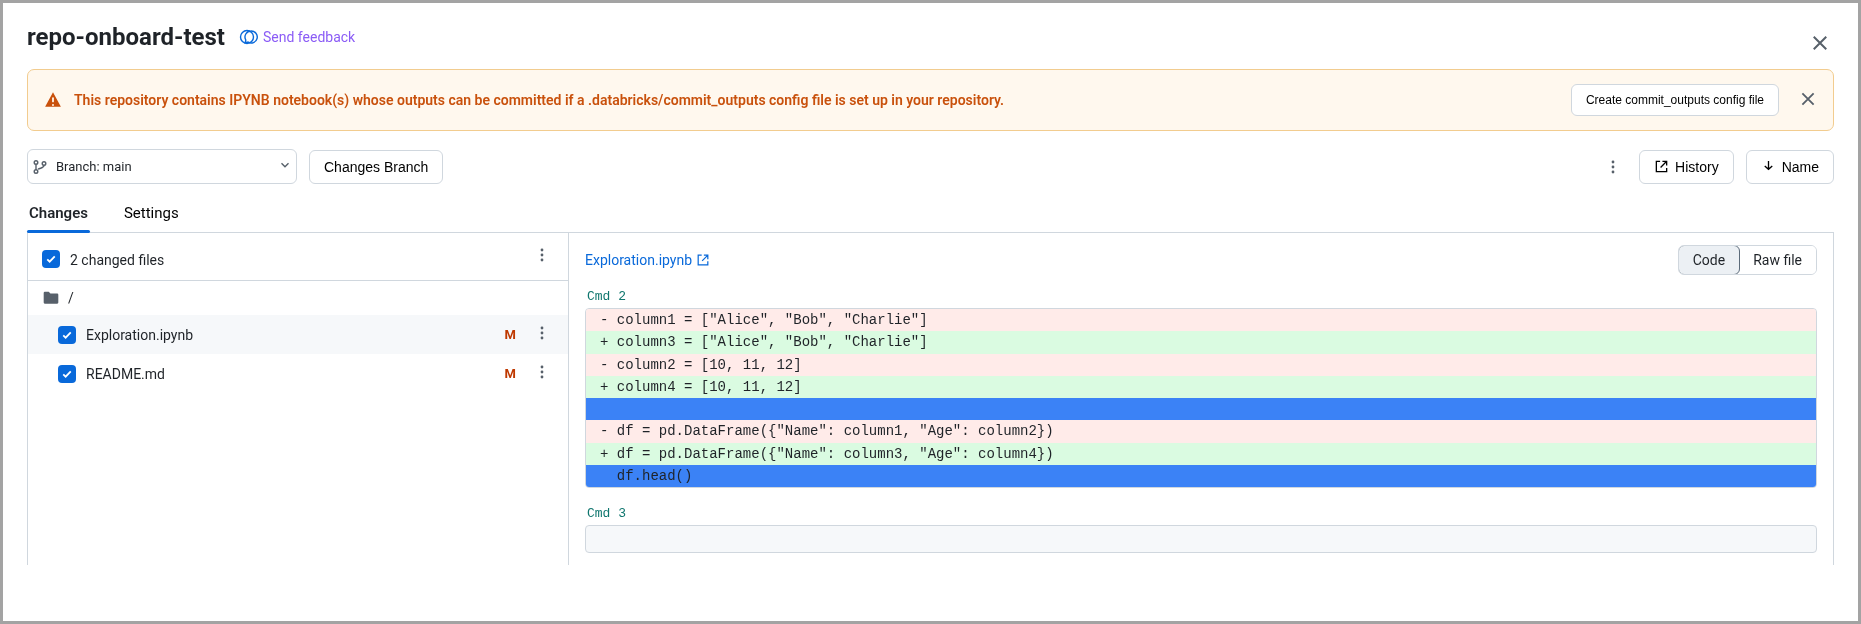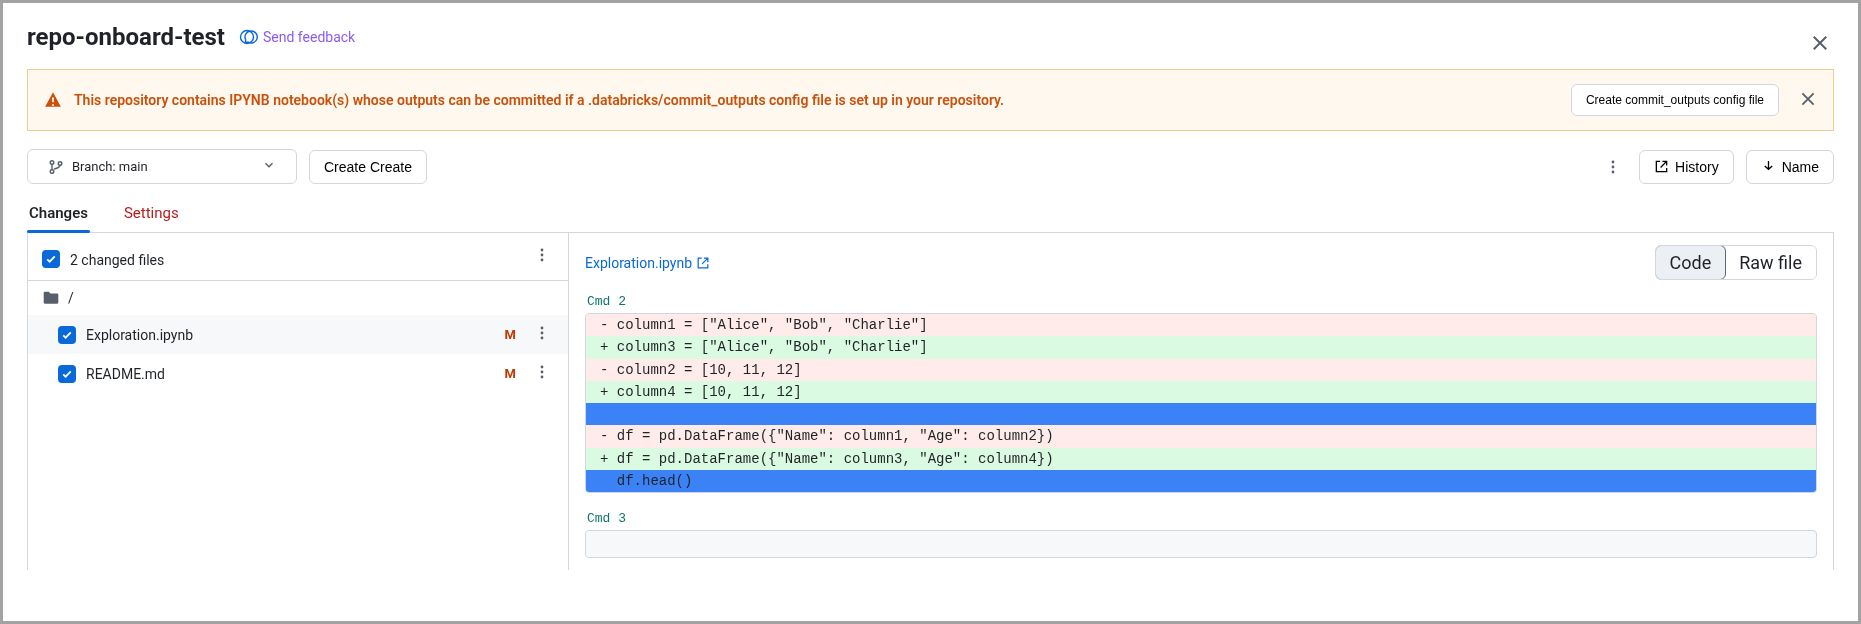--- a/index.html
+++ b/index.html
@@ -3,51 +3,51 @@
 <meta charset="utf-8">
 <style>
 * { box-sizing: border-box; margin: 0; padding: 0; }
 body { font-family: -apple-system, BlinkMacSystemFont, "Segoe UI", Roboto, sans-serif; font-size: 13px; color: #1f2328; background: #fff; }
 .frame { border: 3px solid #a3a3a3; width: 1861px; height: 624px; position: relative; padding: 0; overflow: hidden; }
 .inner { padding: 20px 24px 0 24px; }
 .close-x { position: absolute; top: 30px; right: 28px; cursor: pointer; color: #57606a; }
 .header-row { display: flex; align-items: center; gap: 14px; margin-bottom: 18px; }
 .title { font-size: 24px; font-weight: 700; }
 .feedback { color: #8b5cf6; font-size: 14px; display: flex; align-items: center; gap: 4px; cursor: pointer; }
-.banner { border: 1px solid #f2cc8f; background: #fff8ee; border-radius: 0; padding: 14px 16px; display: flex; align-items: center; gap: 12px; margin-bottom: 18px; }
+.banner { border: 1px solid #f2cc8f; background: #fff8ee; border-radius: 7px; padding: 14px 16px; display: flex; align-items: center; gap: 12px; margin-bottom: 18px; }
 .banner-text { color: #c9510c; font-weight: 600; font-size: 14px; flex: 1; }
 .banner-btn { border: 1px solid #d0d7de; background: #fff; border-radius: 6px; padding: 8px 14px; cursor: pointer; font-size: 12px; }
 .banner-close { color: #57606a; cursor: pointer; margin-left: 8px; }
 .toolbar { display: flex; align-items: center; gap: 12px; margin-bottom: 14px; }
-.branch-sel { border: 1px solid #d0d7de; border-radius: 6px; padding: 8px 20px; display: flex; align-items: center; gap: 8px; min-width: 270px; cursor: pointer; background: #fff; }
+.branch-sel { border: 1px solid #d0d7de; border-radius: 6px; padding: 8px 4px; display: flex; align-items: center; gap: 8px; min-width: 270px; cursor: pointer; background: #fff; }
 .branch-sel .chev { margin-left: auto; color: #57606a; }
 .btn { border: 1px solid #d0d7de; background: #fff; border-radius: 6px; padding: 8px 14px; cursor: pointer; font-size: 14px; display: inline-flex; align-items: center; gap: 6px; }
 .spacer { flex: 1; }
 .icon-btn { width: 28px; height: 28px; border-radius: 6px; display: flex; align-items: center; justify-content: center; cursor: pointer; color: #57606a; }
 .tabs { display: flex; gap: 32px; border-bottom: 1px solid #d0d7de; }
-.tab { padding: 6px 2px 10px 2px; cursor: pointer; font-size: 15px; color: #b91c1c; position: relative; }
+.tab { padding: 6px 2px 10px 2px; cursor: pointer; font-size: 15px; color: #000000; position: relative; }
 .tab.active { color: #1f2328; font-weight: 600; }
 .tab.active::after { content: ""; position: absolute; left: 0; right: 0; bottom: -1px; height: 3px; background: #0969da; border-radius: 2px; }
 .content-row { display: flex; }
 .files-panel { width: 542px; border-right: 1px solid #d0d7de; border-left: 1px solid #d0d7de; }
 .files-head { display: flex; align-items: flex-end; gap: 10px; padding: 12px 14px; border-bottom: 1px solid #d0d7de; }
 .files-head .kebab { margin-left: auto; }
 .checkbox { width: 18px; height: 18px; border-radius: 4px; background: #0969da; display: flex; align-items: center; justify-content: center; cursor: pointer; flex-shrink: 0; }
 .checkbox svg { display: block; }
 .folder-row { display: flex; align-items: center; gap: 8px; padding: 8px 14px; font-size: 14px; }
 .file-row { display: flex; align-items: center; gap: 10px; padding: 8px 14px 8px 30px; font-size: 14px; }
 .file-row.selected { background: #f6f8fa; }
 .file-name { flex: 1; }
 .status-m { color: #bf3900; font-weight: 700; font-size: 13px; margin-right: 4px; }
 .kebab { cursor: pointer; color: #57606a; padding: 2px 4px; }
 .diff-panel { flex: 1; border-right: 1px solid #d0d7de; padding: 12px 16px; }
 .diff-head { display: flex; align-items: center; margin-bottom: 10px; }
 .file-link { color: #0969da; font-size: 14px; display: flex; align-items: center; gap: 4px; cursor: pointer; }
 .seg-group { margin-left: auto; display: flex; border: 1px solid #d0d7de; border-radius: 6px; overflow: hidden; }
-.seg { padding: 6px 14px; cursor: pointer; font-size: 18px; background: #fff; }
+.seg { padding: 6px 14px; cursor: pointer; font-size: 14px; background: #fff; }
 .seg.active { background: #ecf0f4; border: 1px solid #5c6b7a; border-radius: 6px; margin: -1px; position: relative; }
 .cmd-label { font-family: SFMono-Regular, Consolas, "Liberation Mono", Menlo, monospace; font-size: 13px; color: #0f766e; padding: 4px 2px; }
 .diff-block { border: 1px solid #d0d7de; border-radius: 4px; overflow: hidden; margin-bottom: 14px; background: #f6f8fa; }
 .diff-line { font-family: SFMono-Regular, Consolas, "Liberation Mono", Menlo, monospace; font-size: 14px; line-height: 1.45; white-space: pre; padding: 1px 14px; }
 .removed { background: #ffebe9; }
 .added { background: #dafbe1; }
 .context { background: #3b82f6; }
 .empty-cell { border: 1px solid #d0d7de; border-radius: 4px; height: 28px; background: #f6f8fa; }
 </style>
 </head>
@@ -99,21 +99,21 @@
             <circle cx="12" cy="4.5" r="1.8"></circle>
             <path d="M4 5.3v5.4M12 6.3c0 3-4 2.5-6 4"></path>
           </svg>
 <span><span>Branch:</span> <span>main</span></span>
 <span class="chev">
 <svg width="14" height="14" viewBox="0 0 16 16" fill="none" stroke="currentColor" stroke-width="1.6">
               <path d="M4 6l4 4 4-4"></path>
             </svg>
 </span>
 </div>
-<button class="btn">Create Create</button>
+<button class="btn">Changes Branch</button>
 <div class="spacer"></div>
 <div class="icon-btn">
 <svg width="16" height="16" viewBox="0 0 16 16" fill="currentColor">
             <circle cx="8" cy="3" r="1.4"></circle>
             <circle cx="8" cy="8" r="1.4"></circle>
             <circle cx="8" cy="13" r="1.4"></circle>
           </svg>
 </div>
 <button class="btn">
 <svg width="15" height="15" viewBox="0 0 16 16" fill="none" stroke="currentColor" stroke-width="1.4">

